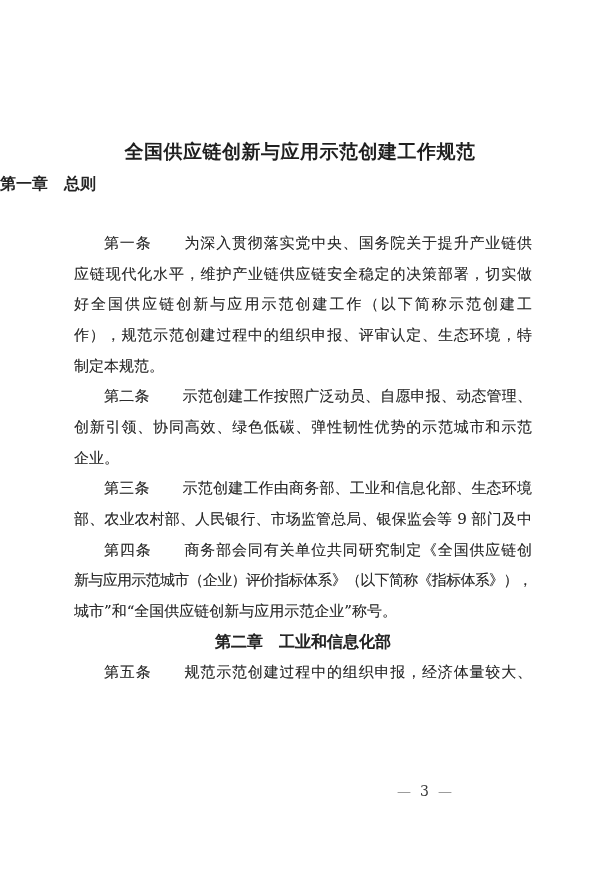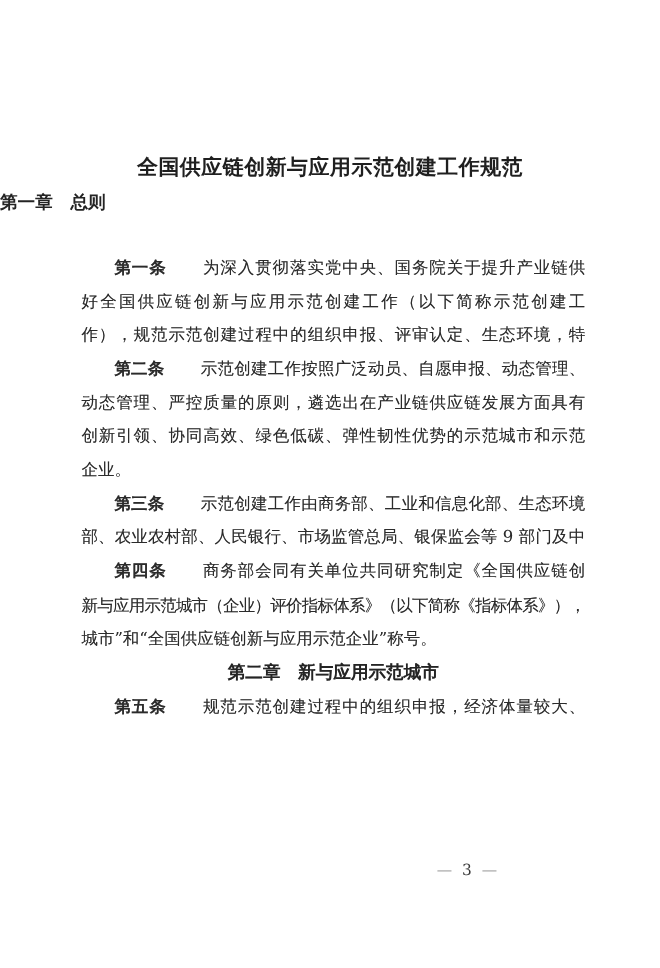--- a/index.html
+++ b/index.html
@@ -24,21 +24,21 @@
   }
   .row {
     height:30.66px; line-height:30.66px;
     text-align:justify;
     text-shadow:0 0 0.4px rgba(0,0,0,0.35);
     white-space:nowrap;
   }
   .full { text-align-last:justify; }
   .indent { text-indent:30px; }
   .tight { letter-spacing:-0.75px; }
-  .b { font-weight:700; margin-right:33px; }
+  .b { font-weight:400; margin-right:33px; }
   .ch-heading-2 {
     text-align:center !important; text-align-last:center !important;
     font-weight:700; font-size:16px; color:#242424;
   }
   .pagenum {
     position:absolute; top:781px; right:88px; height:20px; line-height:20px;
     font-size:14px; color:#9a9a9a;
   }
   .pagenum .num { color:#3a3a3a; margin:0 9px; }
 </style>
@@ -46,35 +46,36 @@
 <body>
 
 <div class="page">
 
   <div class="doc-title">全国供应链创新与应用示范创建工作规范</div>
 
   <div class="ch-heading-1">第一章　总则</div>
 
   <div class="doc-body">
     <div class="row full indent"><span class="b">第一条</span><span>为深入贯彻落实党中央、国务院关于提升产业链供</span></div>
+    <div class="row full"><span>应链现代化水平，维护产业链供应链安全稳定的决策部署，切实做</span></div>
     <div class="row full"><span>好全国供应链创新与应用示范创建工作（以下简称示范创建工</span></div>
     <div class="row full"><span>作），规范示范创建过程中的组织申报、评审认定、生态环境，特</span></div>
+    <div class="row"><span>制定本规范。</span></div>
 
     <div class="row full indent"><span class="b">第二条</span><span>示范创建工作按照广泛动员、自愿申报、动态管理、</span></div>
-    <div class="row full"><span>动态管理、严控质量的原则，遴选出在产业链供应链发展方面具有</span></div>
     <div class="row full"><span>创新引领、协同高效、绿色低碳、弹性韧性优势的示范城市和示范</span></div>
     <div class="row"><span>企业。</span></div>
 
     <div class="row full indent"><span class="b">第三条</span><span>示范创建工作由商务部、工业和信息化部、生态环境</span></div>
     <div class="row full"><span>部、农业农村部、人民银行、市场监管总局、银保监会等 9 部门及中</span></div>
 
     <div class="row full indent"><span class="b">第四条</span><span>商务部会同有关单位共同研究制定《全国供应链创</span></div>
     <div class="row full tight"><span>新与应用示范城市（企业）评价指标体系》（以下简称《指标体系》），</span></div>
     <div class="row"><span>城市”和“全国供应链创新与应用示范企业”称号。</span></div>
 
-    <div class="row ch-heading-2">第二章　新与应用示范城市</div>
+    <div class="row ch-heading-2">第二章　工业和信息化部</div>
 
     <div class="row full indent"><span class="b">第五条</span><span>规范示范创建过程中的组织申报，经济体量较大、</span></div>
   </div>
 
   <div class="pagenum"><span class="dash">—</span><span class="num">3</span><span class="dash">—</span></div>
 
 </div>
 
 </body></html>

